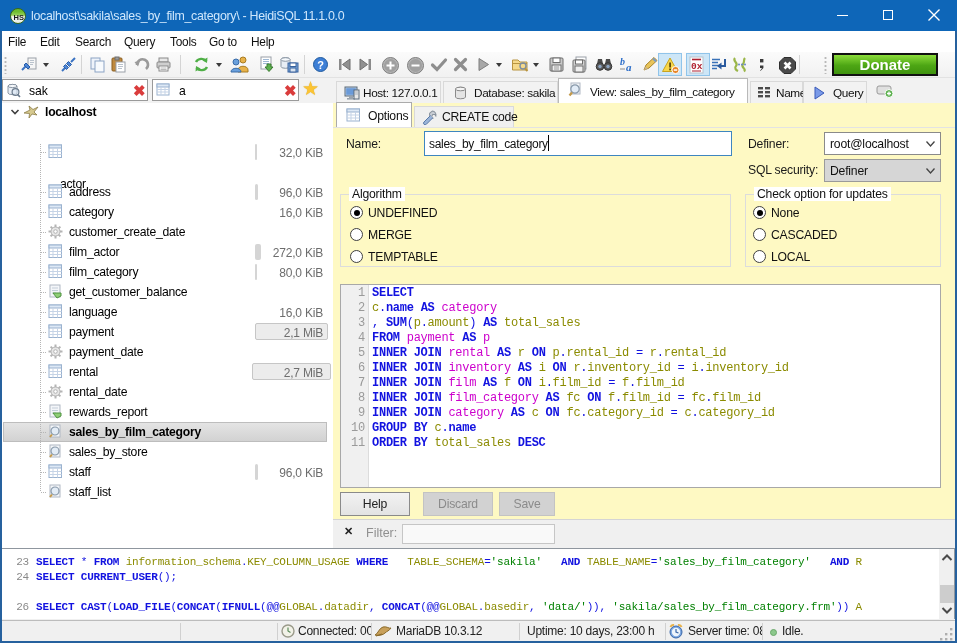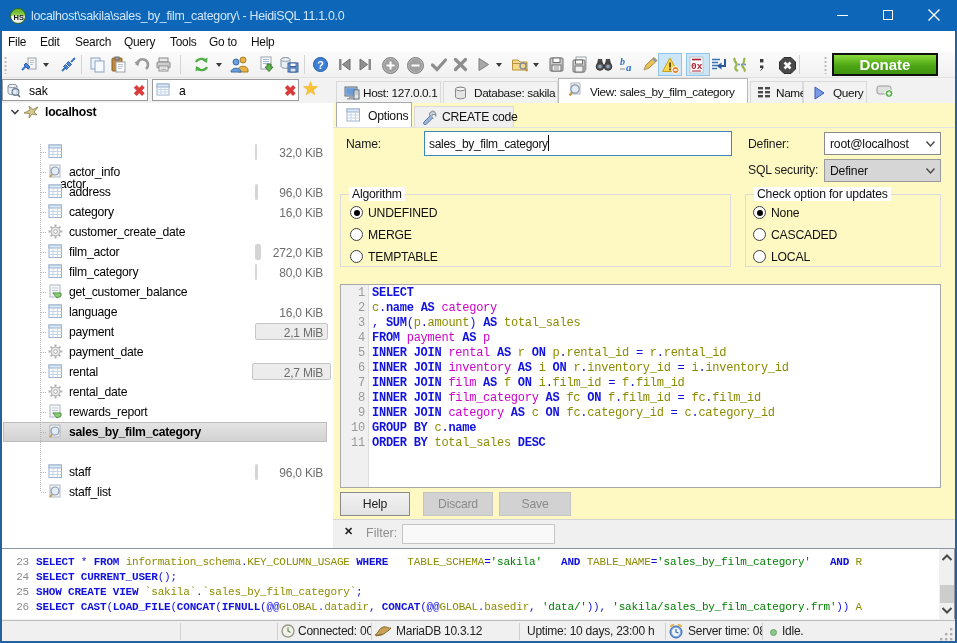--- a/index.html
+++ b/index.html
@@ -74,21 +74,21 @@
 #gutter{position:absolute;left:0;top:0;width:28px;height:202px;background:#f0f0f0;border-right:1px solid #dcdcdc;color:#9a9a9a;text-align:right;padding:1px 3px 0 0;white-space:pre;}
 #code{position:absolute;left:31px;top:1px;white-space:pre;}
 .kw{color:#1212e0;font-weight:bold;}
 .sym{color:#1212e0;}
 .id{color:#8b8b00;}
 .tbl{color:#cc00cc;}
 .str{color:#008000;}
 .btn{position:absolute;top:389px;height:24px;font-size:12.2px;letter-spacing:-0.2px;text-align:center;}
 #btnHelp{left:7px;width:70px;background:linear-gradient(#f2f2f2,#e3e3e3);border:1px solid #8a8a8a;color:#222;line-height:22px;}
 #btnDiscard{left:90px;width:70px;background:#d2d2d2;border:1px solid #c3c3c3;color:#8b8b8b;line-height:22px;}
-#btnSave{left:166px;width:72px;background:#d2d2d2;border:1px solid #c3c3c3;color:#8b8b8b;line-height:22px;}
+#btnSave{left:166px;width:56px;background:#d2d2d2;border:1px solid #c3c3c3;color:#8b8b8b;line-height:22px;}
 #filterbar{position:absolute;left:0;top:416px;width:622px;height:30px;background:#f0f0f0;border-top:1px solid #d4d4d4;}
 #filterbar .fx{position:absolute;left:11px;top:5px;font-size:11px;font-weight:bold;color:#222;}
 #filterbar .flbl{position:absolute;left:33px;top:6px;color:#8f8f8f;}
 #filterbar input{position:absolute;left:69px;top:4px;width:153px;height:20px;border:1px solid #c6c6c6;background:#f9f9f9;}
 
 #log{left:2px;top:548px;width:953px;height:71px;border-top:1px solid #8f969e;background:#fff;font-family:"Liberation Mono",monospace;font-size:11px;line-height:15px;letter-spacing:-0.2px;white-space:pre;overflow:hidden;padding-left:3px;}
 .logline{position:absolute;left:0;}
 .lnum{display:inline-block;width:27px;text-align:right;color:#8a8a8a;margin-right:7px;}
 #logsb{left:939px;top:549px;width:16px;height:70px;background:#f0f0f0;border-right:1px solid #8f969e;}
 
@@ -382,29 +382,20 @@
 <div class="trow" style="top:39px">
       <div class="doth" style="left:39px;top:10px;width:6px"></div>
       <span style="position:absolute;left:46px;top:2px"><svg width="15" height="15" viewBox="0 0 15 15">
           <rect x="1" y="1" width="12.5" height="12.5" fill="#fff" stroke="#9ab2cf"></rect>
           <rect x="1" y="1" width="12.5" height="3" fill="#dde8f5" stroke="#9ab2cf"></rect>
           <path d="M1 7.5h12.5M1 10.5h12.5M5 4.5v9M9.5 4.5v9" stroke="#c5d3e6" stroke-width="1"></path>
         </svg></span>
       <span class="nm" style="left:58px;margin-top:32px;">actor</span>
       <div class="szbar" style="left:253px;top:2px;width:2px;height:16px;border-radius:2px"></div>
       <span class="sz">32,0 KiB</span>
-    </div>
-<div class="trow" style="top:59px">
-      <div class="doth" style="left:39px;top:10px;width:6px"></div>
-      <span style="position:absolute;left:46px;top:2px"><svg width="15" height="15" viewBox="0 0 15 15">
-          <rect x="2" y="1" width="10" height="12" fill="#f4f6f9" stroke="#b0b8c4"></rect>
-          <circle cx="7" cy="7" r="4" fill="#dce8f5" fill-opacity="0.7" stroke="#8899aa" stroke-width="1.2"></circle>
-          <line x1="4" y1="10.5" x2="2" y2="13" stroke="#c49a4a" stroke-width="2"></line>
-        </svg></span>
-      <span class="nm" style="left:67px;">actor_info</span>
     </div>
 <div class="trow" style="top:79px">
       <div class="doth" style="left:39px;top:10px;width:6px"></div>
       <span style="position:absolute;left:46px;top:2px"><svg width="15" height="15" viewBox="0 0 15 15">
           <rect x="1" y="1" width="12.5" height="12.5" fill="#fff" stroke="#9ab2cf"></rect>
           <rect x="1" y="1" width="12.5" height="3" fill="#dde8f5" stroke="#9ab2cf"></rect>
           <path d="M1 7.5h12.5M1 10.5h12.5M5 4.5v9M9.5 4.5v9" stroke="#c5d3e6" stroke-width="1"></path>
         </svg></span>
       <span class="nm" style="left:67px;">address</span>
       <div class="szbar" style="left:253px;top:2px;width:3px;height:16px;border-radius:2px"></div>
@@ -547,20 +538,29 @@
       <span class="nm" style="left:67px;">rewards_report</span>
     </div>
 <div class="trow" style="top:319px">
       <div class="doth" style="left:39px;top:10px;width:6px"></div>
       <span style="position:absolute;left:46px;top:2px"><svg width="15" height="15" viewBox="0 0 15 15">
           <rect x="2" y="1" width="10" height="12" fill="#f4f6f9" stroke="#b0b8c4"></rect>
           <circle cx="7" cy="7" r="4" fill="#dce8f5" fill-opacity="0.7" stroke="#8899aa" stroke-width="1.2"></circle>
           <line x1="4" y1="10.5" x2="2" y2="13" stroke="#c49a4a" stroke-width="2"></line>
         </svg></span>
       <span class="nm" style="left:67px;font-weight:bold;">sales_by_film_category</span>
+    </div>
+<div class="trow" style="top:339px">
+      <div class="doth" style="left:39px;top:10px;width:6px"></div>
+      <span style="position:absolute;left:46px;top:2px"><svg width="15" height="15" viewBox="0 0 15 15">
+          <rect x="2" y="1" width="10" height="12" fill="#f4f6f9" stroke="#b0b8c4"></rect>
+          <circle cx="7" cy="7" r="4" fill="#dce8f5" fill-opacity="0.7" stroke="#8899aa" stroke-width="1.2"></circle>
+          <line x1="4" y1="10.5" x2="2" y2="13" stroke="#c49a4a" stroke-width="2"></line>
+        </svg></span>
+      <span class="nm" style="left:67px;">sales_by_store</span>
     </div>
 <div class="trow" style="top:359px">
       <div class="doth" style="left:39px;top:10px;width:6px"></div>
       <span style="position:absolute;left:46px;top:2px"><svg width="15" height="15" viewBox="0 0 15 15">
           <rect x="1" y="1" width="12.5" height="12.5" fill="#fff" stroke="#9ab2cf"></rect>
           <rect x="1" y="1" width="12.5" height="3" fill="#dde8f5" stroke="#9ab2cf"></rect>
           <path d="M1 7.5h12.5M1 10.5h12.5M5 4.5v9M9.5 4.5v9" stroke="#c5d3e6" stroke-width="1"></path>
         </svg></span>
       <span class="nm" style="left:67px;">staff</span>
       <div class="szbar" style="left:253px;top:2px;width:3px;height:16px;border-radius:2px"></div>
@@ -659,21 +659,20 @@
   <div class="btn" id="btnSave">Save</div>
   <div id="filterbar">
       <span class="fx">✕</span>
       <span class="flbl">Filter:</span>
       <input style="">
     </div>
 </div>
 <div class="abs" id="log">
 <div class="logline" style="top:6px"><span class="lnum">23</span><span class="kw">SELECT</span> <span class="sym">*</span> <span class="kw">FROM</span> <span class="id">information_schema</span><span class="sym">.</span><span class="id">KEY_COLUMN_USAGE</span> <span class="kw">WHERE</span>   <span class="id">TABLE_SCHEMA</span><span class="sym">=</span><span class="str">'sakila'</span>   <span class="kw">AND</span> <span class="id">TABLE_NAME</span><span class="sym">=</span><span class="str">'sales_by_film_category'</span>   <span class="kw">AND</span> <span class="id">R</span></div>
 <div class="logline" style="top:21px"><span class="lnum">24</span><span class="kw">SELECT CURRENT_USER</span><span class="sym">();</span></div>
-<div class="logline" style="top:36px"><span class="lnum">25</span><span class="kw">SHOW CREATE VIEW</span> <span class="id">`sakila`</span><span class="sym">.</span><span class="id">`sales_by_film_category`</span><span class="sym">;</span></div>
 <div class="logline" style="top:51px"><span class="lnum">26</span><span class="kw">SELECT CAST</span><span class="sym">(</span><span class="kw">LOAD_FILE</span><span class="sym">(</span><span class="kw">CONCAT</span><span class="sym">(</span><span class="kw">IFNULL</span><span class="sym">(@@</span><span class="id">GLOBAL</span><span class="sym">.</span><span class="id">datadir</span><span class="sym">,</span> <span class="kw">CONCAT</span><span class="sym">(@@</span><span class="id">GLOBAL</span><span class="sym">.</span><span class="id">basedir</span><span class="sym">,</span> <span class="str">'data/'</span><span class="sym">)),</span> <span class="str">'sakila/sales_by_film_category.frm'</span><span class="sym">))</span> <span class="id">A</span></div>
 </div>
 <div class="abs" id="logsb">
   <svg width="12" height="9" style="position:absolute;left:2px;top:4px">
       <path d="M1.5 7 L6 2.5 L10.5 7" stroke="#4a4a4a" stroke-width="2" fill="none"></path>
     </svg>
   <div style="position:absolute;left:1px;top:36px;width:14px;height:18px;background:#cdcdcd"></div>
   <svg width="12" height="9" style="position:absolute;left:2px;top:57px">
       <path d="M1.5 2 L6 6.5 L10.5 2" stroke="#4a4a4a" stroke-width="2" fill="none"></path>
     </svg>

